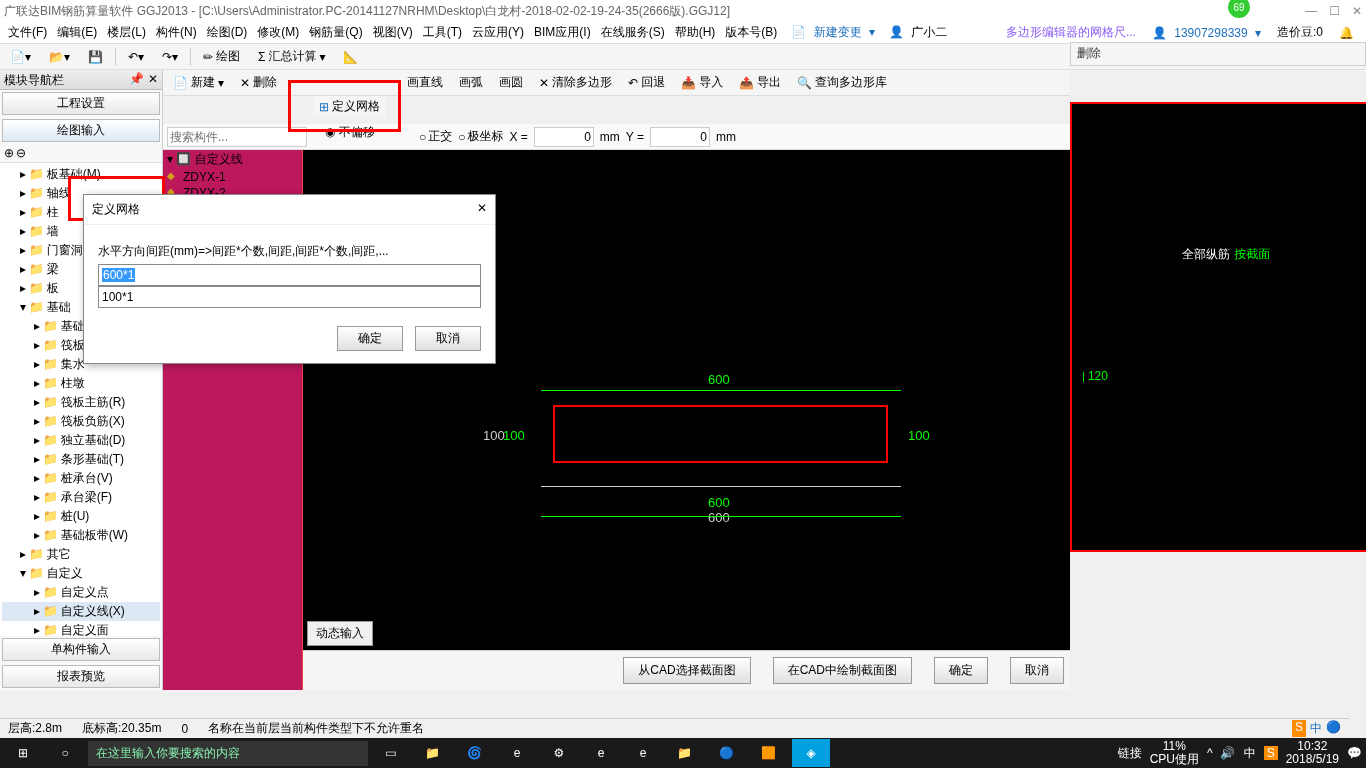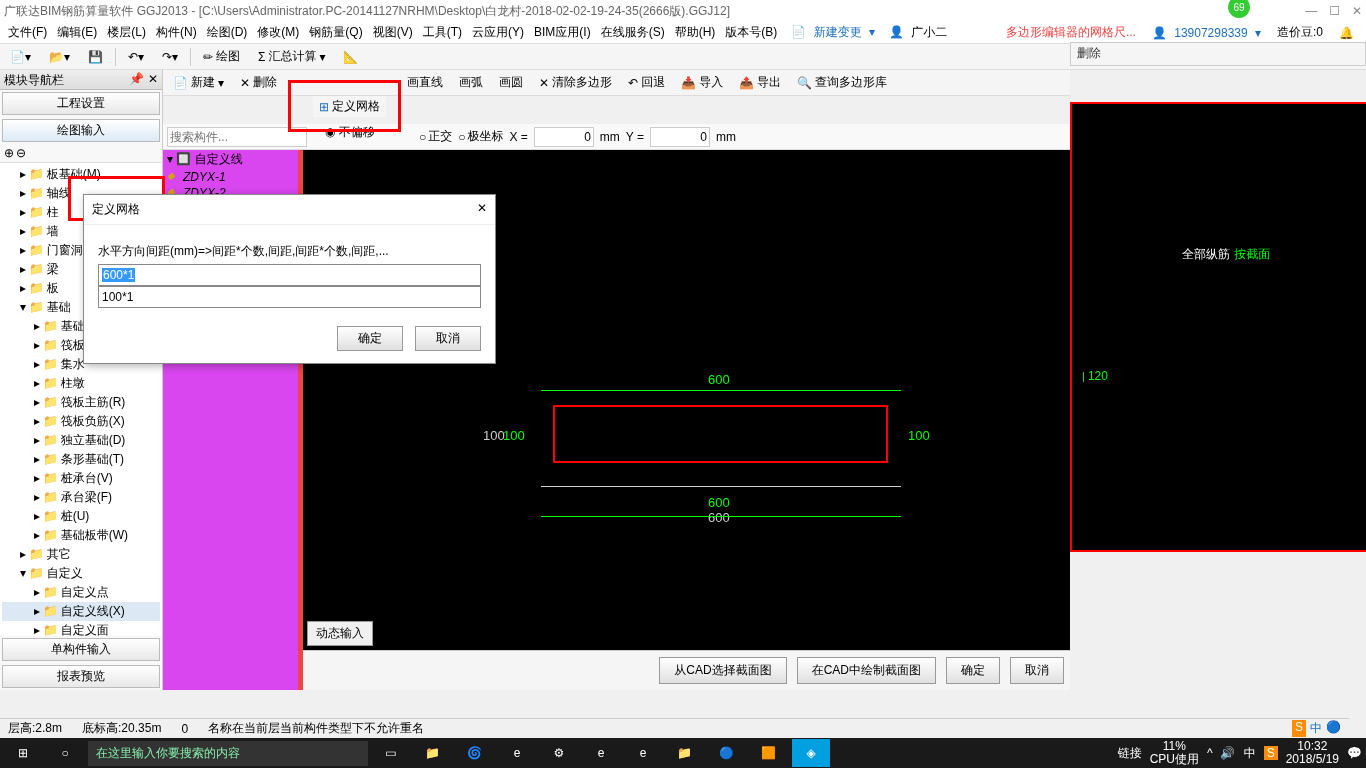--- a/index.html
+++ b/index.html
@@ -28,35 +28,35 @@
 .center { flex: 1; display: flex; flex-direction: column; position: relative; }
 .poly-toolbar { height: 26px; background: #f5f5f5; display: flex; align-items: center; padding: 0 4px; gap: 4px; border-bottom: 1px solid #ddd; position: relative; }
 .poly-toolbar .btn { padding: 2px 6px; cursor: pointer; display: inline-flex; align-items: center; gap: 3px; }
 .search-row { height: 26px; display: flex; align-items: center; padding: 0 4px; gap: 6px; border-bottom: 1px solid #ddd; background: #f9f9f9; margin-top: 28px; }
 .search-row input.search { width: 140px; border: 1px solid #ccc; padding: 2px; color: #999; }
 .search-row .radio { display: inline-flex; align-items: center; gap: 2px; }
 .search-row .coord-inp { width: 60px; border: 1px solid #ccc; text-align: right; padding: 2px; }
 .hl-red { position: absolute; border: 3px solid red; pointer-events: none; z-index: 50; }
 .hl1 { left: 288px; top: 80px; width: 113px; height: 52px; }
 .hl2 { left: 68px; top: 176px; width: 97px; height: 45px; }
-.component-list { width: 140px; background: #d946ef; border-right: 5px solid #ef4444; overflow: auto; }
-.comp-item { padding: 1px 4px 1px 20px; cursor: pointer; position: relative; font-style: italic; }
+.component-list { width: 140px; background: #be185d; border-right: 1px solid #ef4444; overflow: auto; }
+.comp-item { padding: 1px 4px 1px 20px; cursor: pointer; position: relative; }
 .comp-item::before { content: "◆"; position: absolute; left: 4px; color: #d4a017; font-size: 10px; }
 .comp-item.sel { background: #3399ff; color: #fff; }
 .comp-root { padding: 1px 4px; cursor: pointer; }
 .canvas-area { flex: 1; display: flex; position: relative; }
 .canvas { flex: 1; background: #000; position: relative; }
 .rect-inner { position: absolute; border: 2px solid #ff0000; background: transparent; }
 .dim-text { position: absolute; color: #0f0; font-size: 13px; }
 .dim-text.white { color: #ccc; }
 .dim-line { position: absolute; background: #0f0; }
 .dim-line.white { background: #ccc; }
 .canvas-bottom { position: absolute; bottom: 0; left: 0; right: 0; }
 .dyn-inp { background: #f0f0f0; border: 1px solid #999; padding: 3px 8px; margin: 4px; display: inline-block; }
-.bottom-btns { background: #f5f5f5; padding: 6px; display: flex; gap: 10px; justify-content: flex-end; border-top: 1px solid #ccc; }
+.bottom-btns { background: #f5f5f5; padding: 6px; display: flex; gap: 22px; justify-content: flex-end; border-top: 1px solid #ccc; }
 .bottom-btns button { padding: 4px 14px; border: 1px solid #999; background: linear-gradient(#fff,#e0e0e0); cursor: pointer; }
 .status-line { padding: 4px 8px; background: #f5f5f5; display: flex; gap: 30px; border-top: 1px solid #ccc; }
 .right-panel { width: 298px; background: #000; border: 2px solid #ff0000; position: relative; margin: 4px 4px 4px 0; color: #fff; }
 .right-header { position: absolute; top: -28px; left: 0; right: 0; height: 24px; background: #f5f5f5; color: #333; padding: 2px 6px; border: 1px solid #ccc; }
 .right-label { position: absolute; top: 140px; left: 110px; font-size: 15px; }
 .right-label .green { color: #0f0; }
 .right-dim { position: absolute; top: 265px; left: 10px; color: #0f0; font-size: 11px; }
 .footer { position: absolute; bottom: 30px; left: 0; right: 17px; height: 20px; background: #f0f0f0; display: flex; align-items: center; padding: 0 8px; gap: 20px; border-top: 1px solid #ccc; }
 .taskbar { position: absolute; bottom: 0; left: 0; right: 0; height: 30px; background: #1a1a1a; display: flex; align-items: center; color: #fff; padding: 0 4px; gap: 4px; }
 .taskbar .search { background: #333; padding: 4px 8px; width: 280px; color: #86efac; }
@@ -101,21 +101,21 @@
   <span>视图(V)</span>
   <span>工具(T)</span>
   <span>云应用(Y)</span>
   <span>BIM应用(I)</span>
   <span>在线服务(S)</span>
   <span>帮助(H)</span>
   <span>版本号(B)</span>
   <span style="color:#1e70bf;margin-left:4px">📄 <span>新建变更</span> ▾</span>
   <span style="margin-left:4px">👤 <span>广小二</span></span>
   <span class="right">
-    <span style="color:#ef4444">多边形编辑器的网格尺...</span>
+    <span style="color:#8b5cf6">多边形编辑器的网格尺...</span>
     <span class="user">👤 <span>13907298339</span> ▾</span>
     <span>造价豆:0</span>
     <span>🔔</span>
   </span>
 </div>
 
 <div class="toolbar1">
   <span class="btn">📄▾</span>
   <span class="btn">📂▾</span>
   <span class="btn">💾</span>

